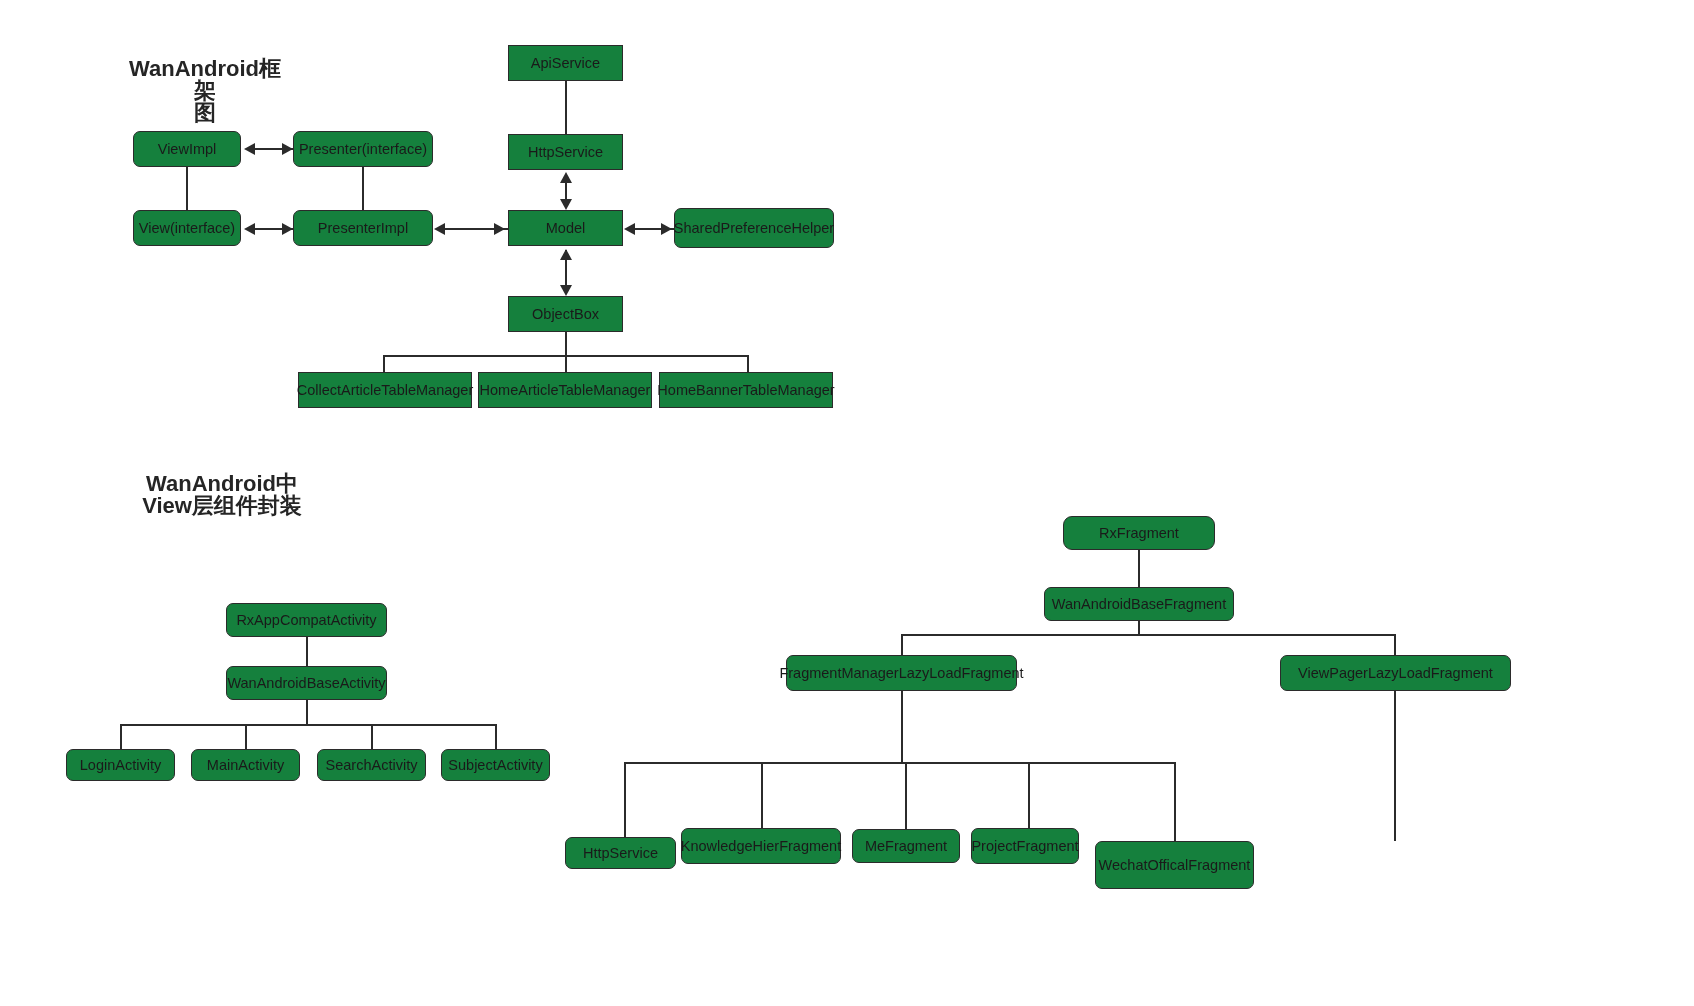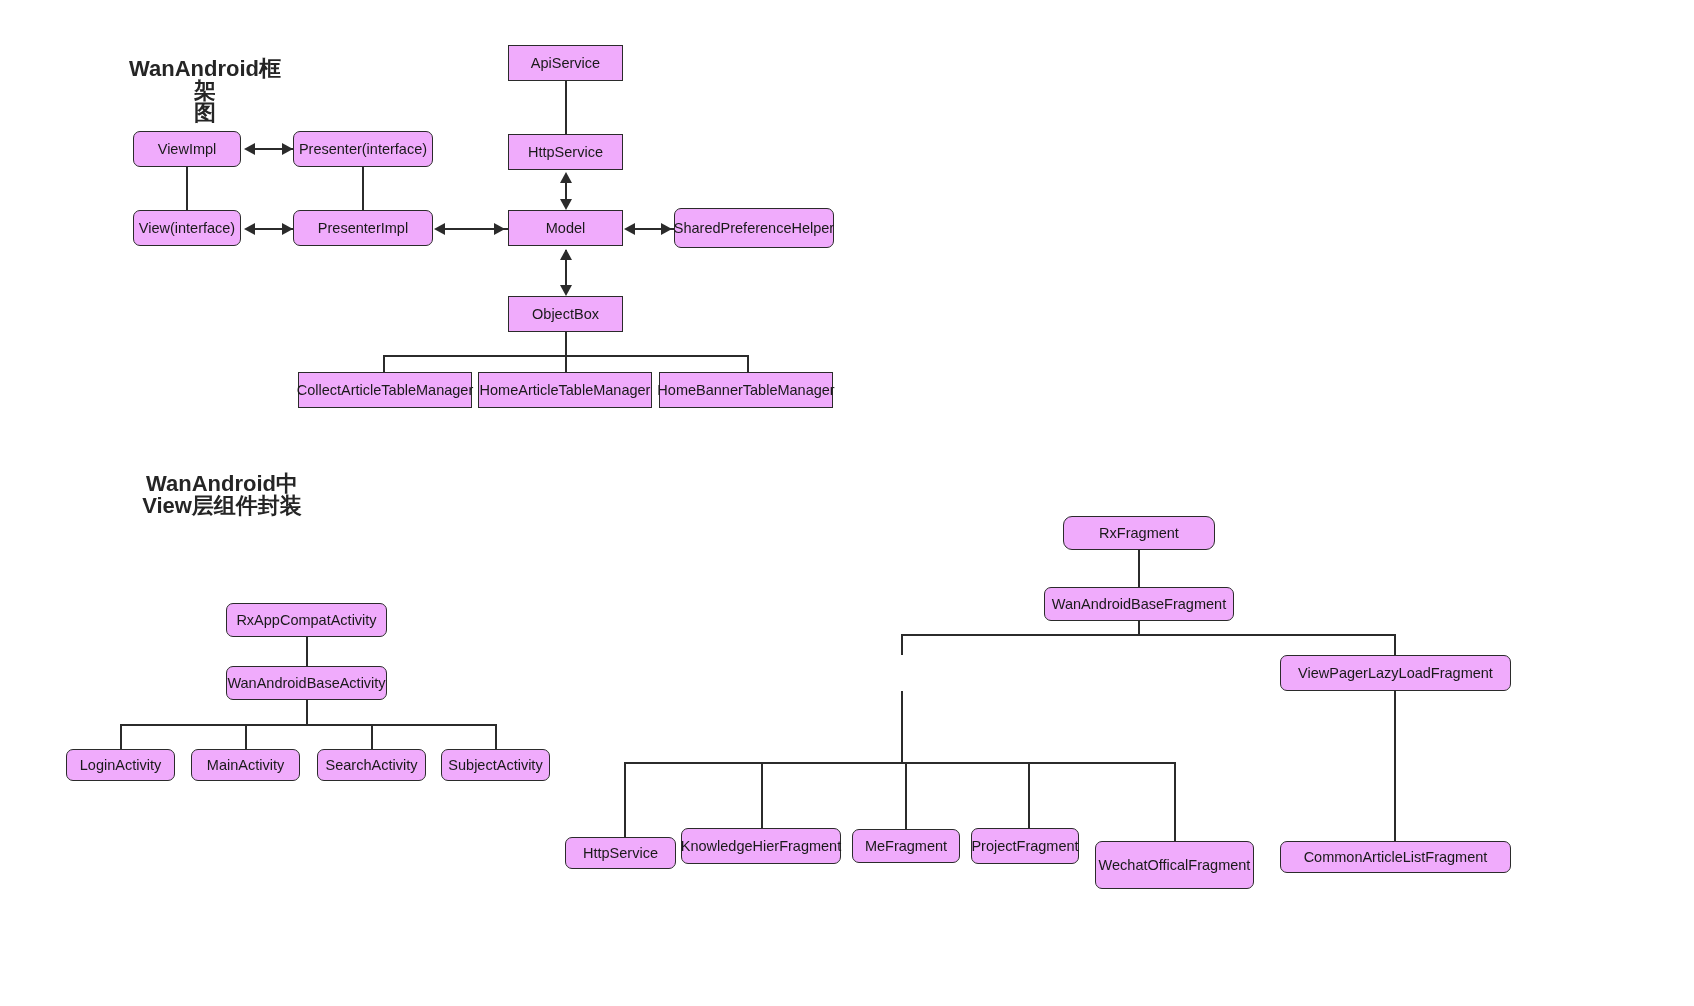--- a/index.html
+++ b/index.html
@@ -24,21 +24,21 @@
     font-size: 22px;
     line-height: 22px;
     color: #252525;
     text-align: center;
     white-space: pre-line;
   }
   .node {
     position: absolute;
     box-sizing: border-box;
     border: 1.6px solid #2b2b2b;
-    background: #f0abfc;
+    background: #15803d;
     display: flex;
     align-items: center;
     justify-content: center;
     text-align: center;
     font-size: 14.5px;
     line-height: 17px;
     color: #1a1a1a;
     padding: 1px 4px;
     z-index: 3;
   }
@@ -158,32 +158,32 @@
 
   <div class="node round" style="left:1063px; top:516px; width:152px; height:34px;border-radius:9px;">RxFragment</div>
   <div class="edge v" style="left:1138px; top:550px; height:37px;"></div>
   <div class="node round" style="left:1044px; top:587px; width:190px; height:34px;">WanAndroidBaseFragment</div>
 
   <div class="edge v" style="left:1138px; top:621px; height:14px;"></div>
   <div class="edge h" style="left:901px; top:634px; width:494px;"></div>
   <div class="edge v" style="left:901px; top:634px; height:21px;"></div>
   <div class="edge v" style="left:1394px; top:634px; height:21px;"></div>
 
+  <div class="node round" style="left:786px; top:655px; width:231px; height:36px;">FragmentManagerLazyLoadFragment</div>
   <div class="node round" style="left:1280px; top:655px; width:231px; height:36px;">ViewPagerLazyLoadFragment</div>
 
   <div class="edge v" style="left:901px; top:691px; height:72px;"></div>
   <div class="edge h" style="left:624px; top:762px; width:551px;"></div>
   <div class="edge v" style="left:624px; top:762px; height:75px;"></div>
   <div class="edge v" style="left:761px; top:762px; height:66px;"></div>
   <div class="edge v" style="left:905px; top:762px; height:67px;"></div>
   <div class="edge v" style="left:1028px; top:762px; height:66px;"></div>
   <div class="edge v" style="left:1174px; top:762px; height:79px;"></div>
 
   <div class="node round" style="left:565px; top:837px; width:111px; height:32px;">HttpService</div>
   <div class="node round" style="left:681px; top:828px; width:160px; height:36px;">KnowledgeHierFragment</div>
   <div class="node round" style="left:852px; top:829px; width:108px; height:34px;">MeFragment</div>
   <div class="node round" style="left:971px; top:828px; width:108px; height:36px;">ProjectFragment</div>
   <div class="node round" style="left:1095px; top:841px; width:159px; height:48px;">WechatOfficalFragment</div>
 
   <div class="edge v" style="left:1394px; top:691px; height:150px;"></div>
-  <div class="node round" style="left:1280px; top:841px; width:231px; height:32px;">CommonArticleListFragment</div>
 
 </div>
 
 </body></html>

